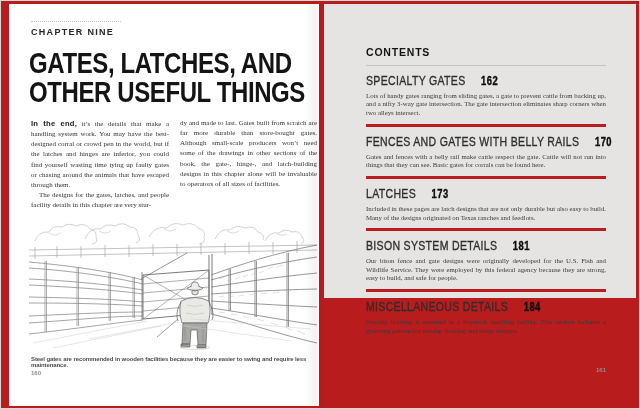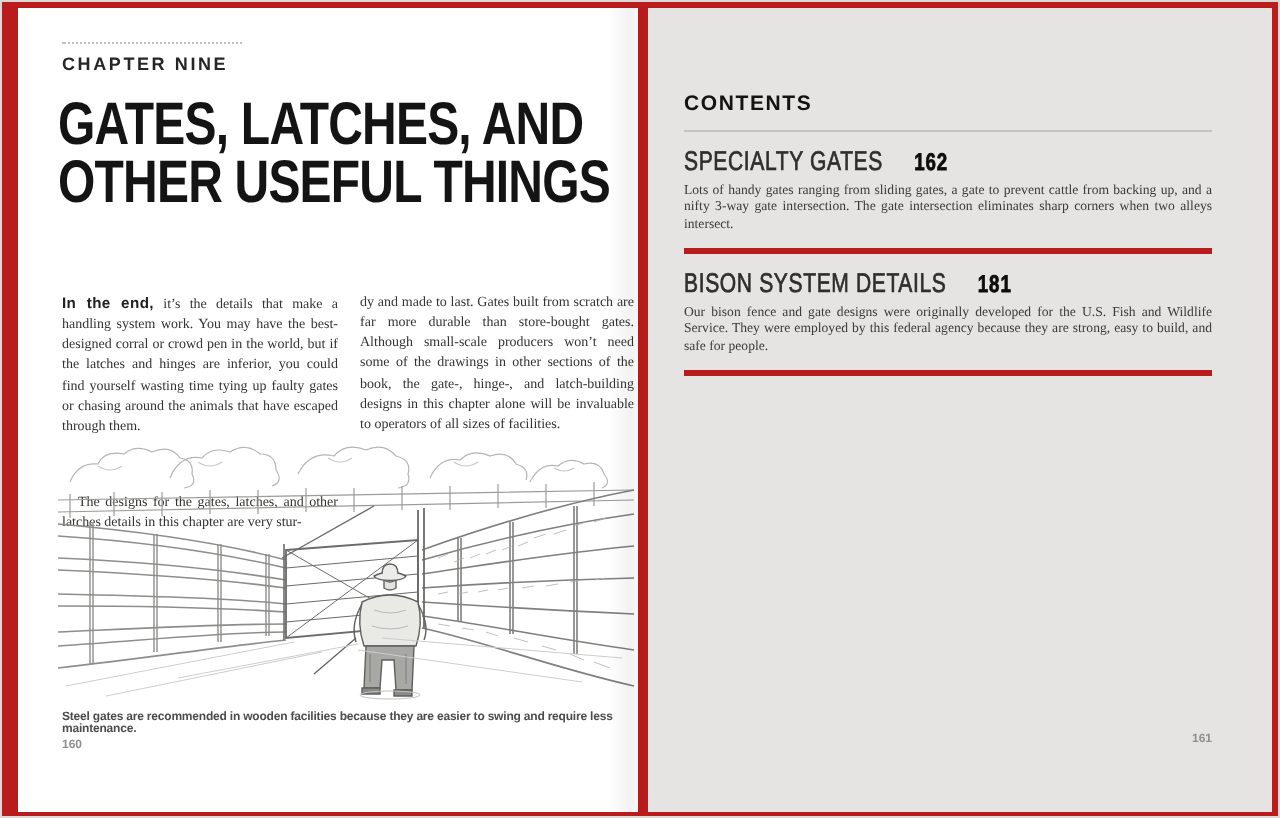--- a/index.html
+++ b/index.html
@@ -13,38 +13,38 @@
   .chapter-rule { position:absolute; left:22px; top:17px; width:90px; border-top:1px dotted #c3c3c1; }
   .chapter-label { position:absolute; left:22px; top:23px; font-size:9px; font-weight:700;
     letter-spacing:1.3px; color:#262626; }
   .title { position:absolute; left:20px; top:44px; width:360px;
     font-size:30px; font-weight:700; letter-spacing:-0.5px; line-height:0.98; color:#141414;
     transform:scaleX(0.80); transform-origin:0 0; }
   .title span { display:block; }
   .columns { position:absolute; left:22px; top:114px; width:286px; display:flex; gap:11px; }
   .col1 { width:138px; } .col2 { width:137px; }
   .body-p { font-family:"Liberation Serif", serif; font-size:7px; line-height:1.45;
-    color:#333331; text-align:justify;margin-top:28px; }
+    color:#333331; text-align:justify; }
   .body-p.indent { text-indent:8px; }
   .lead-in { font-family:"Liberation Sans", sans-serif; font-size:7.6px; font-weight:700;
     letter-spacing:0.2px; color:#222; }
   .illustration { position:absolute; left:20px; top:213px; width:288px; height:134px; }
   .illustration svg { width:100%; height:100%; display:block; }
   .caption { position:absolute; left:22px; top:352px; width:292px; font-size:6px; font-weight:700;
     letter-spacing:-0.1px; color:#4c4c4a; }
   .folio { font-size:6px; font-weight:700; color:#8f8f8d; }
   .folio-left { position:absolute; left:22px; top:366px; }
 
   
   .gutter { position:absolute; left:303px; top:3px; width:20px; height:402px;
     background:linear-gradient(to right, rgba(0,0,0,0) 0%, rgba(0,0,0,0.05) 55%, rgba(0,0,0,0) 100%); }
 
   
-  .page-right { position:absolute; left:323px; top:3px; width:312px; height:402px;
-    background:#e5e4e2; padding:42px 30px 0 18px; }
+  .page-right { position:absolute; left:323px; top:3px; width:312px; height:294px;
+    background:#e5e4e2; padding:42px 30px 0 42px; }
   .contents-label { font-size:10.5px; font-weight:700; letter-spacing:0.8px; color:#131313;
     padding-bottom:7px; border-bottom:1px solid #c3c3c1; }
   .toc-section { padding:5px 0 6px; border-bottom:3px solid #b91c1c; }
   .toc-section.last { border-bottom:none; }
   .sec-head { transform:scaleX(0.78); transform-origin:0 50%; white-space:nowrap;
     font-size:13.5px; line-height:1.15; margin:2px 0 3px; color:#2e2e2c; letter-spacing:0.4px;
     -webkit-text-stroke:0.35px #2e2e2c; }
   .sec-page { font-weight:700; font-size:12px; color:#0c0c0c; margin-left:20px;
     letter-spacing:0.6px; -webkit-text-stroke:0.4px #0c0c0c; }
   .sec-desc { font-family:"Liberation Serif", serif; font-size:6.8px; line-height:1.28;
@@ -60,21 +60,21 @@
     <div class="chapter-rule"></div>
     <div class="chapter-label">CHAPTER NINE</div>
     <h1 class="title">
         <span>GATES, LATCHES, AND</span>
         <span>OTHER USEFUL THINGS</span>
       </h1>
 
     <div class="columns">
       <div class="col1">
         <p class="body-p"><span class="lead-in">In the end,</span> <span>it’s the details that make a handling system work. You may have the best-designed corral or crowd pen in the world, but if the latches and hinges are inferior, you could find yourself wasting time tying up faulty gates or chasing around the animals that have escaped through them.</span></p>
-        <p class="body-p indent">The designs for the gates, latches, and other latches details in this chapter are very stur-</p>
+        <p class="body-p indent">The designs for the gates, latches, and people facility details in this chapter are very stur-</p>
       </div>
       <div class="col2">
         <p class="body-p">dy and made to last. Gates built from scratch are far more durable than store-bought gates. Although small-scale producers won’t need some of the drawings in other sections of the book, the gate-, hinge-, and latch-building designs in this chapter alone will be invaluable to operators of all sizes of facilities.</p>
       </div>
     </div>
 
     <div class="illustration">
       <svg viewBox="0 0 288 134" xmlns="http://www.w3.org/2000/svg">
 
         <g stroke="#b5b5b3" fill="none" stroke-width="0.6">
@@ -156,23 +156,35 @@
   <div class="gutter"></div>
 
   <div class="page-right">
     <div class="contents-label">CONTENTS</div>
 
     <div class="toc-section">
       <div class="sec-head"><span>SPECIALTY GATES</span><span class="sec-page">162</span></div>
       <p class="sec-desc">Lots of handy gates ranging from sliding gates, a gate to prevent cattle from backing up, and a nifty 3-way gate intersection. The gate intersection eliminates sharp corners when two alleys intersect.</p>
     </div>
 
+    <div class="toc-section">
+      <div class="sec-head"><span>FENCES AND GATES WITH BELLY RAILS</span><span class="sec-page">170</span></div>
+      <p class="sec-desc">Gates and fences with a belly rail make cattle respect the gate. Cattle will not run into things that they can see. Basic gates for corrals can be found here.</p>
+    </div>
 
+    <div class="toc-section">
+      <div class="sec-head"><span>LATCHES</span><span class="sec-page">173</span></div>
+      <p class="sec-desc">Included in these pages are latch designs that are not only durable but also easy to build. Many of the designs originated on Texas ranches and feedlots.</p>
+    </div>
 
     <div class="toc-section">
       <div class="sec-head"><span>BISON SYSTEM DETAILS</span><span class="sec-page">181</span></div>
       <p class="sec-desc">Our bison fence and gate designs were originally developed for the U.S. Fish and Wildlife Service. They were employed by this federal agency because they are strong, easy to build, and safe for people.</p>
     </div>
 
+    <div class="toc-section last">
+      <div class="sec-head"><span>MISCELLANEOUS DETAILS</span><span class="sec-page">184</span></div>
+      <p class="sec-desc">Nonslip flooring is essential in a livestock handling facility. This section includes a grooving pattern for nonslip flooring and hinge designs.</p>
+    </div>
 
     <div class="folio folio-right">161</div>
   </div>
 </div>
 
 </body></html>

